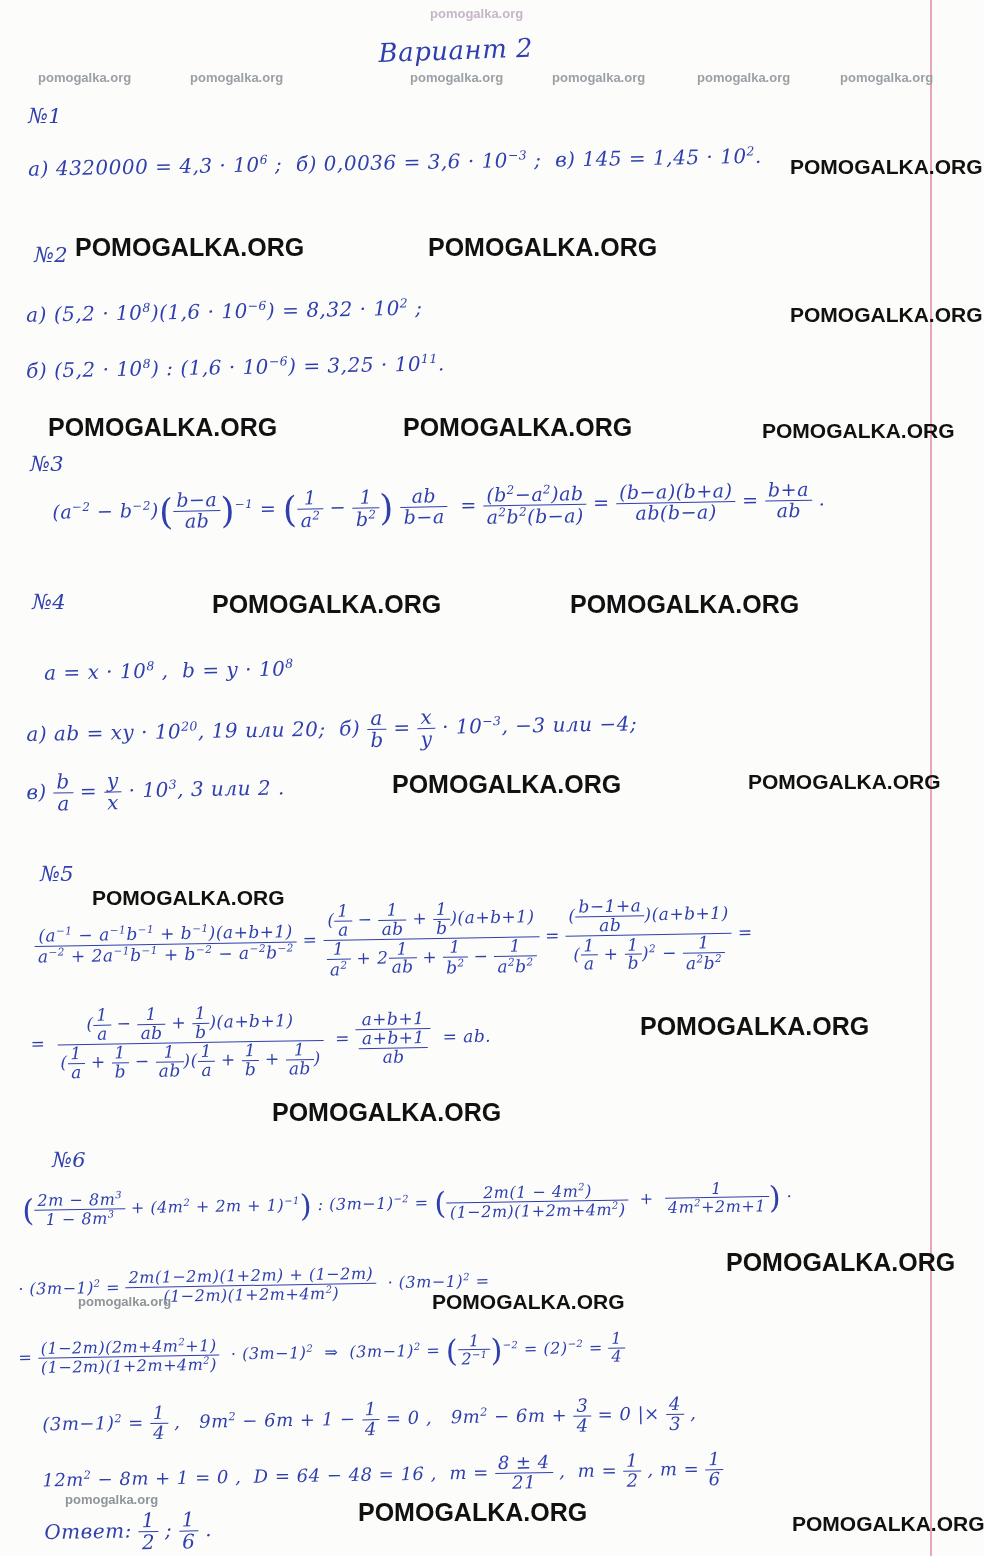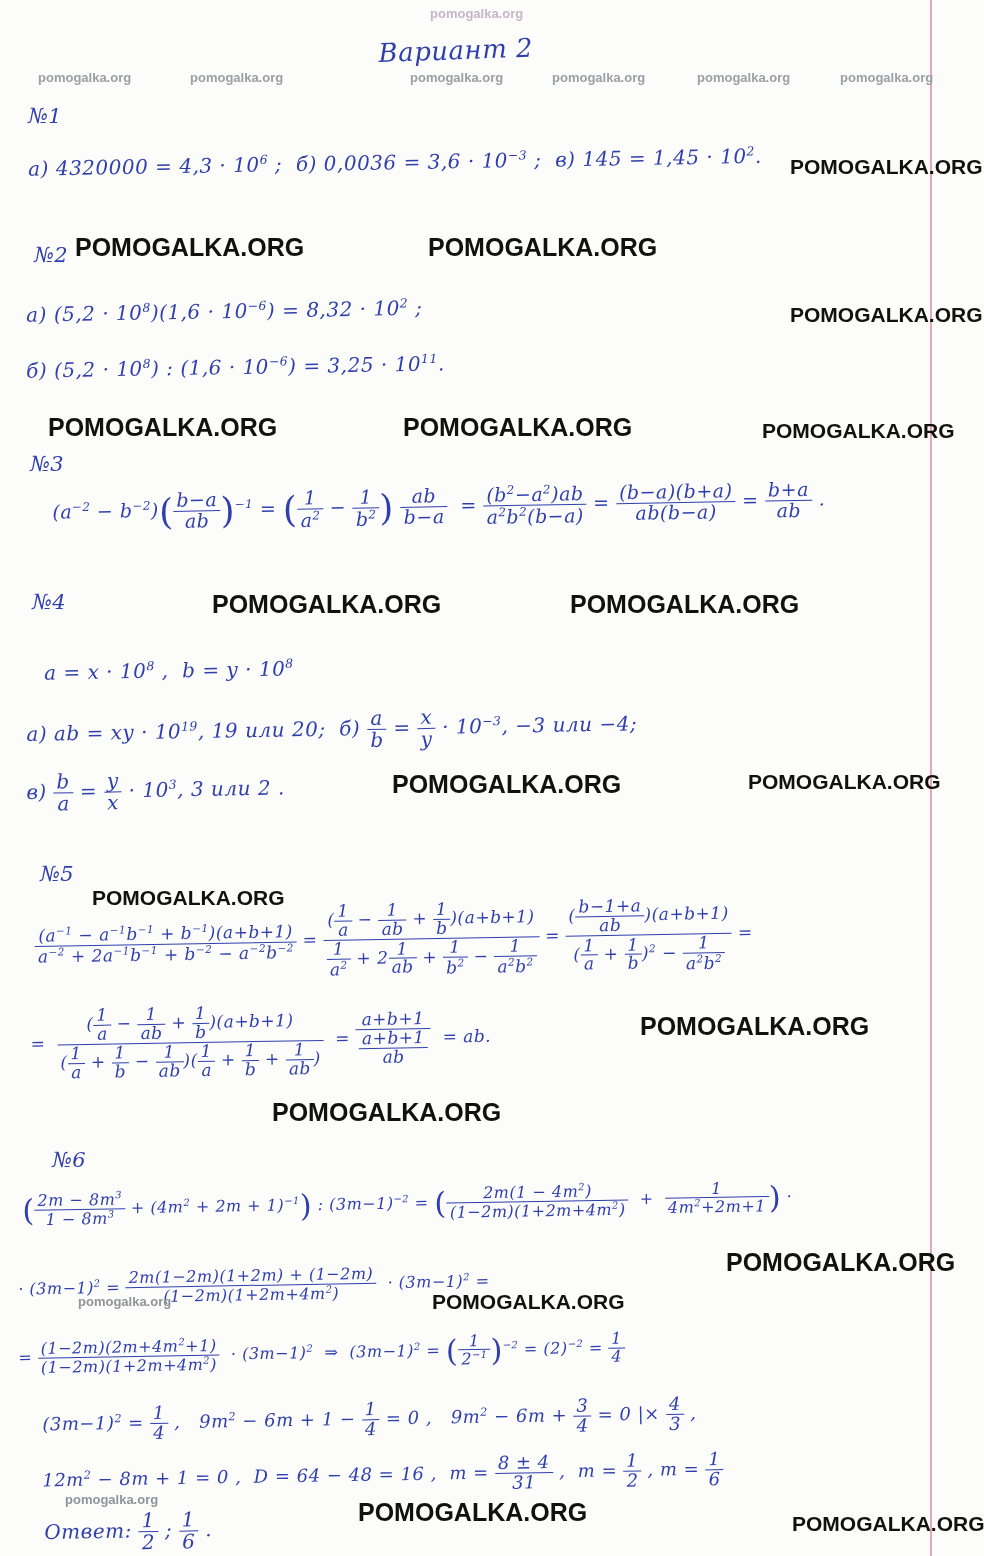--- a/index.html
+++ b/index.html
@@ -85,21 +85,21 @@
     &nbsp;= <span class="fr"><span class="n">(b<sup>2</sup>−a<sup>2</sup>)ab</span><span class="d">a<sup>2</sup>b<sup>2</sup>(b−a)</span></span>
     = <span class="fr"><span class="n">(b−a)(b+a)</span><span class="d">ab(b−a)</span></span>
     = <span class="fr"><span class="n">b+a</span><span class="d">ab</span></span> .
   </div>
 
   <div class="hw lbl" style="left:32px;top:590px;">№4</div>
   <div class="hw med" style="left:44px;top:660px;transform:rotate(-1deg);">
     a = x · 10<sup>8</sup> , &nbsp;b = y · 10<sup>8</sup>
   </div>
   <div class="hw med" style="left:26px;top:714px;transform:rotate(-1deg);">
-    а) ab = xy · 10<sup>19</sup>, 19 или 20; &nbsp;б) <span class="fr"><span class="n">a</span><span class="d">b</span></span> =
+    а) ab = xy · 10<sup>20</sup>, 19 или 20; &nbsp;б) <span class="fr"><span class="n">a</span><span class="d">b</span></span> =
     <span class="fr"><span class="n">x</span><span class="d">y</span></span> · 10<sup>−3</sup>, −3 или −4;
   </div>
   <div class="hw med" style="left:26px;top:772px;transform:rotate(-1deg);">
     в) <span class="fr"><span class="n">b</span><span class="d">a</span></span> =
     <span class="fr"><span class="n">y</span><span class="d">x</span></span> · 10<sup>3</sup>, 3 или 2 .
   </div>
 
   <div class="hw lbl" style="left:40px;top:862px;">№5</div>
   <div class="hw" style="left:34px;top:908px;font-size:17px;transform:rotate(-1deg);">
     <span class="fr"><span class="n">(a<sup>−1</sup> − a<sup>−1</sup>b<sup>−1</sup> + b<sup>−1</sup>)(a+b+1)</span>
@@ -137,21 +137,21 @@
     <span class="paren">(</span><span class="fr"><span class="n">1</span><span class="d">2<sup>−1</sup></span></span><span class="paren">)</span><sup>−2</sup>
     = (2)<sup>−2</sup> = <span class="fr"><span class="n">1</span><span class="d">4</span></span>
   </div>
   <div class="hw" style="left:42px;top:1406px;font-size:18px;transform:rotate(-1deg);">
     (3m−1)<sup>2</sup> = <span class="fr"><span class="n">1</span><span class="d">4</span></span> ,
     &nbsp; 9m<sup>2</sup> − 6m + 1 − <span class="fr"><span class="n">1</span><span class="d">4</span></span> = 0 ,
     &nbsp; 9m<sup>2</sup> − 6m + <span class="fr"><span class="n">3</span><span class="d">4</span></span> = 0 |×
     <span class="fr"><span class="n">4</span><span class="d">3</span></span> ,
   </div>
   <div class="hw" style="left:42px;top:1462px;font-size:18px;transform:rotate(-1deg);">
-    12m<sup>2</sup> − 8m + 1 = 0 , &nbsp;D = 64 − 48 = 16 , &nbsp;m = <span class="fr"><span class="n">8 ± 4</span><span class="d">31</span></span> ,
+    12m<sup>2</sup> − 8m + 1 = 0 , &nbsp;D = 64 − 48 = 16 , &nbsp;m = <span class="fr"><span class="n">8 ± 4</span><span class="d">21</span></span> ,
     &nbsp;m = <span class="fr"><span class="n">1</span><span class="d">2</span></span> , m = <span class="fr"><span class="n">1</span><span class="d">6</span></span>
   </div>
   <div class="hw" style="left:44px;top:1512px;font-size:20px;transform:rotate(-1deg);">
     Ответ: <span class="fr"><span class="n">1</span><span class="d">2</span></span> ;
     <span class="fr"><span class="n">1</span><span class="d">6</span></span> .
   </div>
 
   <div id="watermark-layer">
       <div class="wm top" style="left: 430px; top: 6px;">pomogalka.org</div>
       <div class="wm faint" style="left: 38px; top: 70px;">pomogalka.org</div>

